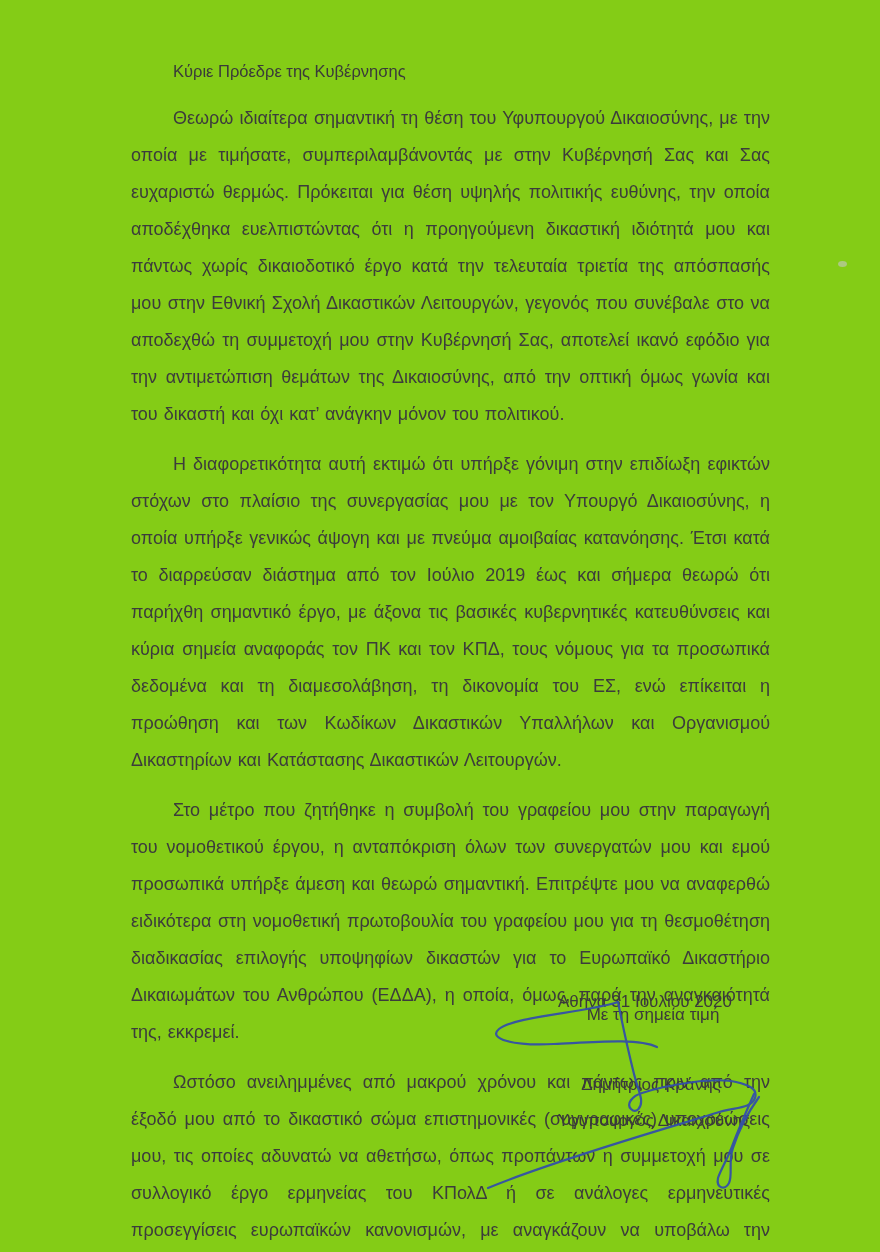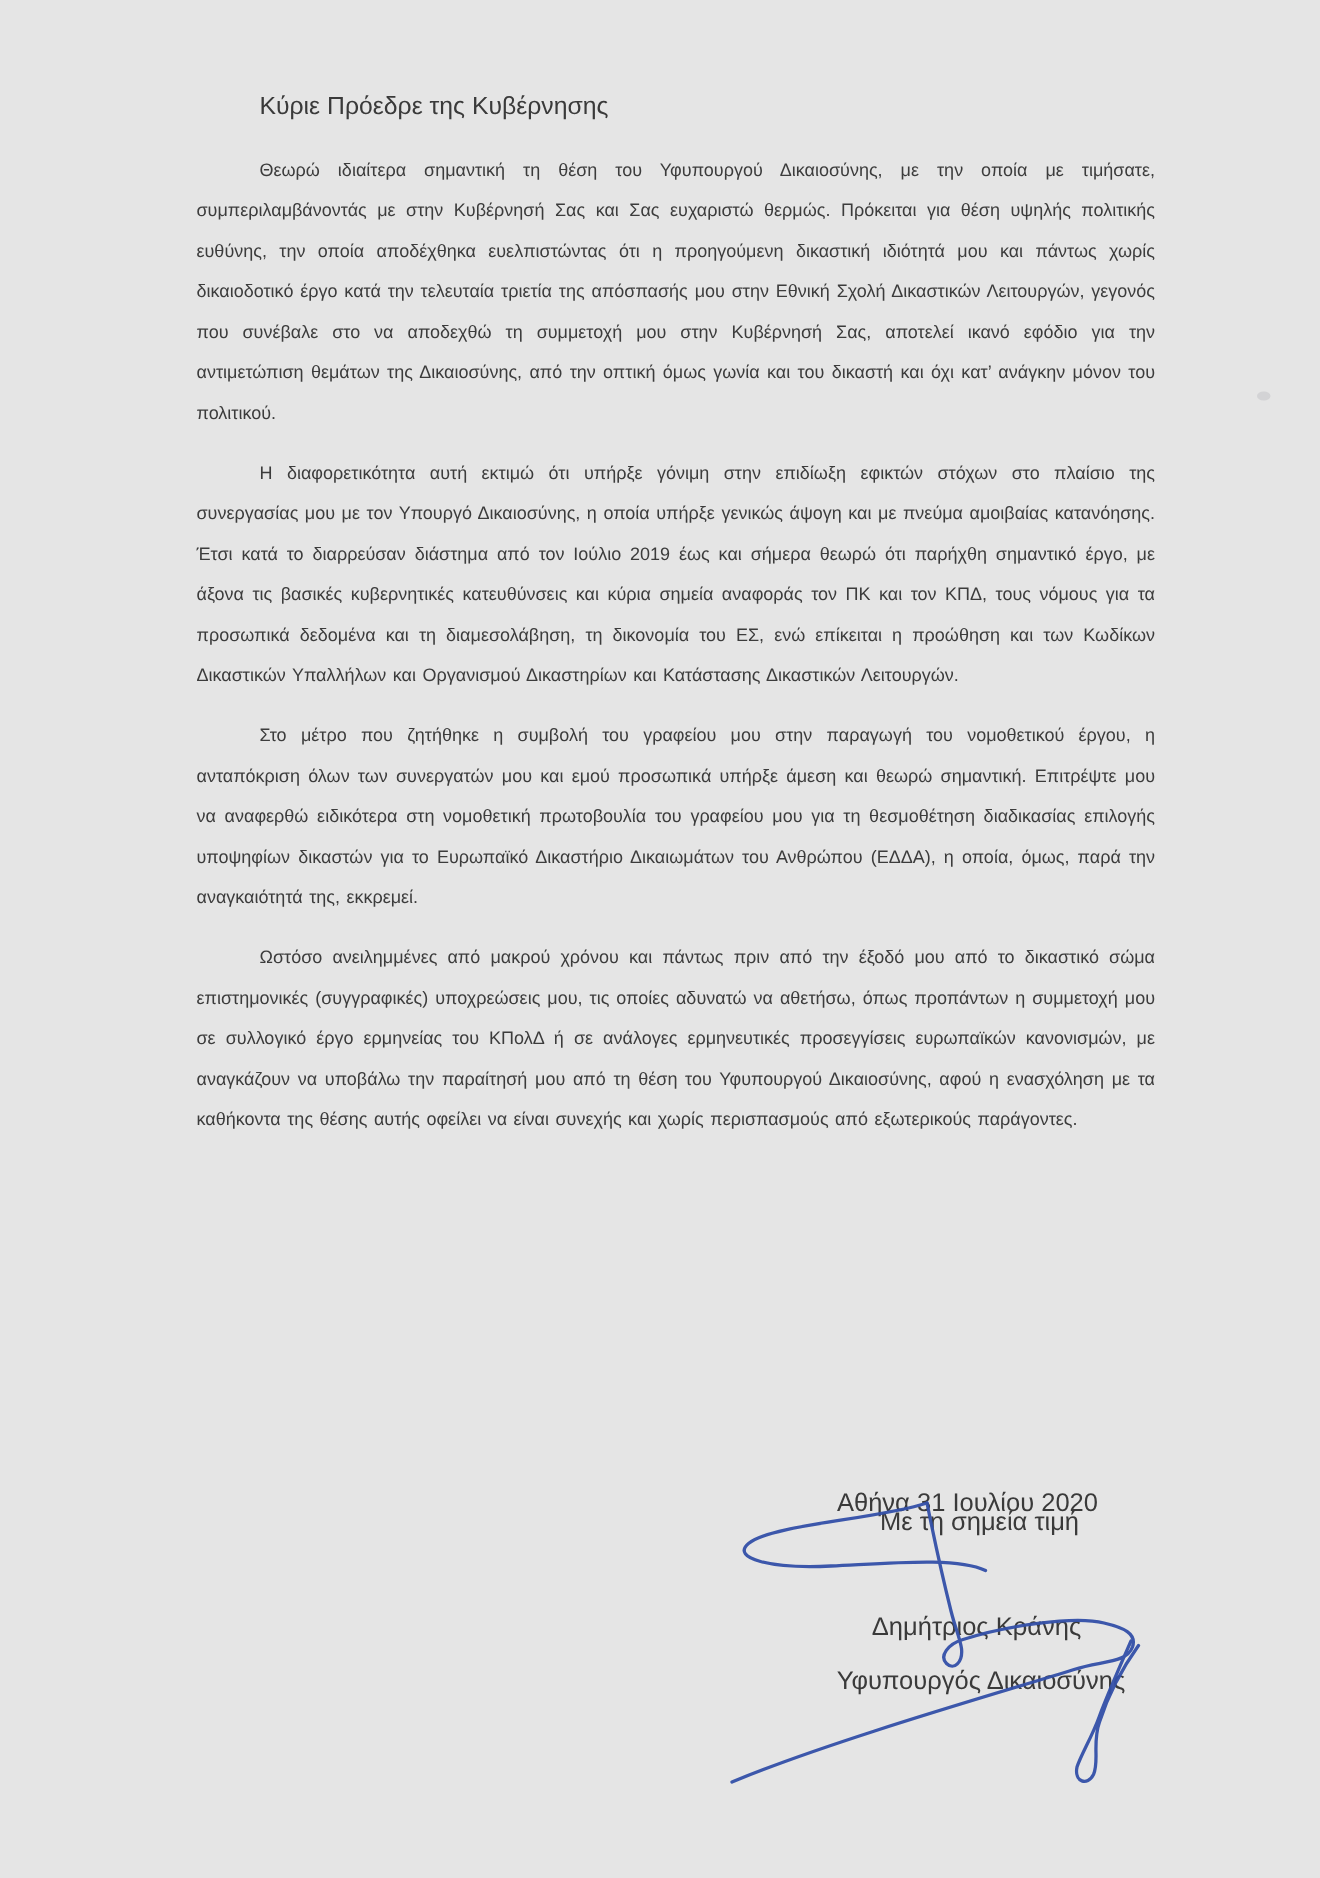--- a/index.html
+++ b/index.html
@@ -4,21 +4,21 @@
 <style>
   html, body {
     margin: 0;
     padding: 0;
     background: #ffffff;
   }
   .page {
     position: relative;
     width: 880px;
     height: 1252px;
-    background: #e5e5e5;
+    background: #84cc16;
     overflow: hidden;
     font-family: "Liberation Sans", "DejaVu Sans", sans-serif;
     color: #383838;
   }
   .letter {
     position: absolute;
     left: 131px;
     top: 60px;
     width: 639px;
   }
@@ -26,22 +26,22 @@
     margin: 0 0 18px 0;
     padding-left: 42px;
     font-size: 16.5px;
     line-height: 22px;
     color: #3a3a3a;
   }
   .para {
     margin: 0 0 13px 0;
     text-indent: 42px;
     text-align: justify;
-    font-size: 12px;
-    line-height: 27px;
+    font-size: 18px;
+    line-height: 37px;
     color: #3c3c3c;
     word-spacing: 1px;
   }
   .sign-line {
     position: absolute;
     width: 390px;
     text-align: center;
     font-size: 17px;
     color: #3a3a3a;
     white-space: nowrap;

